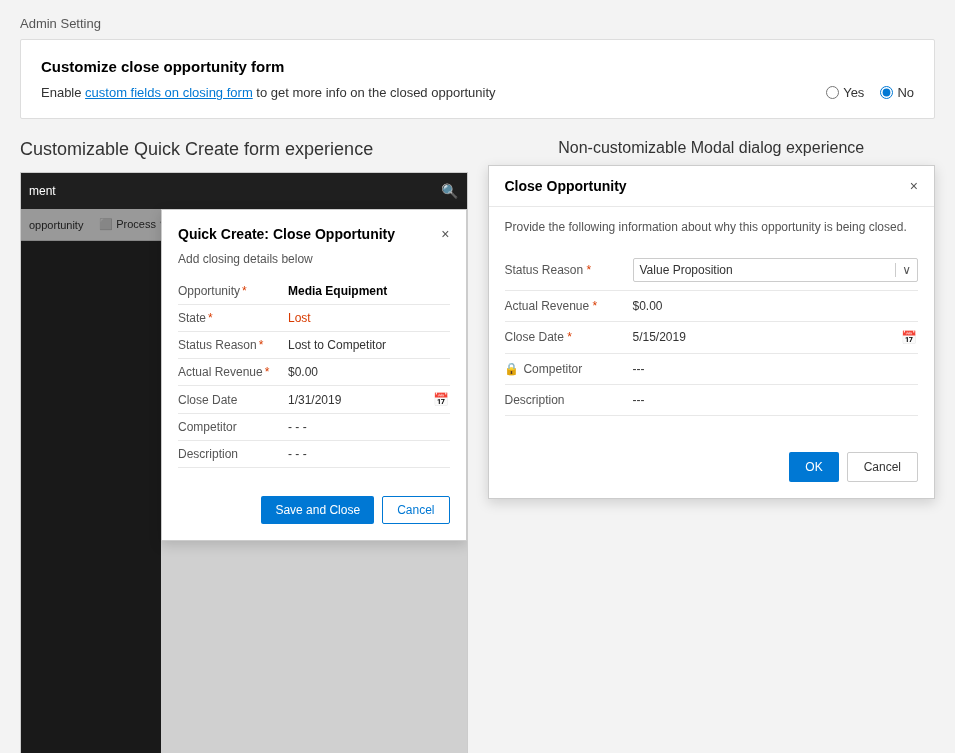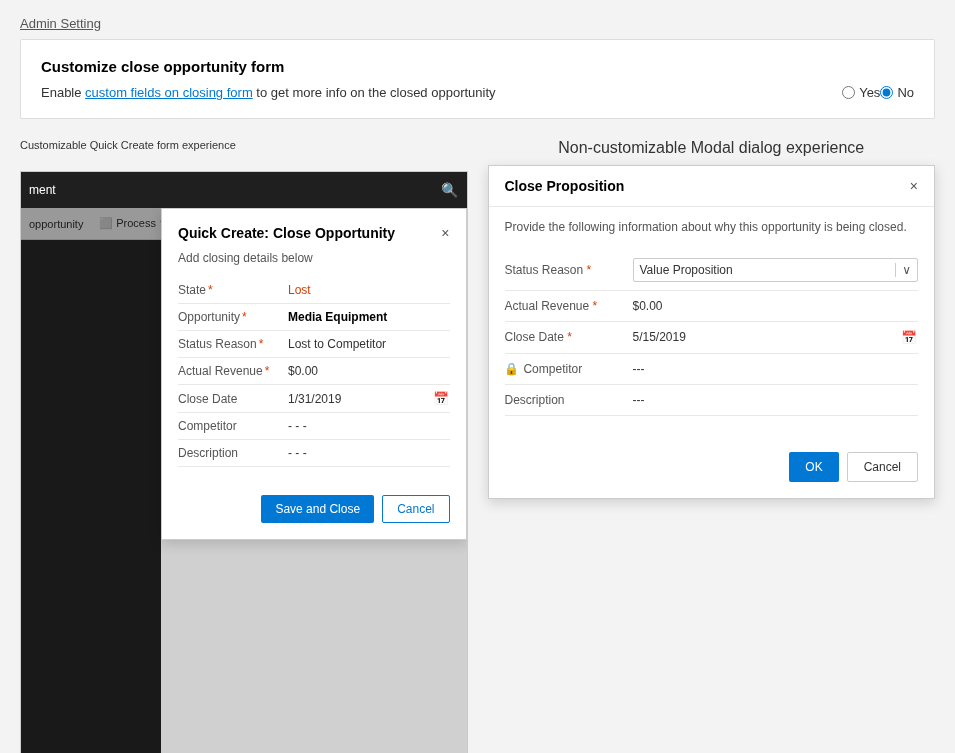--- a/index.html
+++ b/index.html
@@ -13,21 +13,20 @@
     }
 
     .page-container {
       padding: 16px 20px;
     }
 
     .admin-title {
       font-size: 13px;
       color: #555;
       margin-bottom: 8px;
-      text-decoration: underline;
     }
 
     .settings-card {
       background: #fff;
       border: 1px solid #ddd;
       border-radius: 2px;
       padding: 18px 20px;
       margin-bottom: 20px;
     }
 
@@ -51,20 +50,21 @@
 
     .settings-text a {
       color: #0078d4;
       text-decoration: underline;
       cursor: pointer;
     }
 
     .radio-group {
       display: flex;
       align-items: center;
+      gap: 16px;
     }
 
     .radio-option {
       display: flex;
       align-items: center;
       gap: 4px;
     }
 
     .radio-option input[type="radio"] {
       accent-color: #0078d4;
@@ -78,24 +78,24 @@
       display: flex;
       gap: 20px;
       margin-top: 4px;
     }
 
     .col-section {
       flex: 1;
     }
 
     .col-section h3 {
-      font-size: 11px;
+      font-size: 18px;
       color: #333;
       font-weight: 400;
-      margin-bottom: 20px;
+      margin-bottom: 12px;
     }
 
     
     .app-preview {
       position: relative;
       background: #fff;
       border: 1px solid #ccc;
       overflow: hidden;
       height: 620px;
     }
@@ -536,26 +536,26 @@
 
             <div class="quick-create-modal">
               <div class="modal-panel">
                 <div class="modal-header">
                   <span class="modal-title">Quick Create: Close Opportunity</span>
                   <span class="modal-close">×</span>
                 </div>
                 <div class="modal-subtitle">Add closing details below</div>
 
                 <div class="form-row">
+                  <span class="form-label">Opportunity<span class="form-required">*</span></span>
+                  <span class="form-value bold">Media Equipment</span>
+                </div>
+                <div class="form-row">
                   <span class="form-label">State<span class="form-required">*</span></span>
                   <span class="form-value red">Lost</span>
-                </div>
-                <div class="form-row">
-                  <span class="form-label">Opportunity<span class="form-required">*</span></span>
-                  <span class="form-value bold">Media Equipment</span>
                 </div>
                 <div class="form-row">
                   <span class="form-label">Status Reason<span class="form-required">*</span></span>
                   <span class="form-value">Lost to Competitor</span>
                 </div>
                 <div class="form-row">
                   <span class="form-label">Actual Revenue<span class="form-required">*</span></span>
                   <span class="form-value">$0.00</span>
                 </div>
                 <div class="form-row">
@@ -581,21 +581,21 @@
           </div>
         </div>
       </div>
     </div>
 
     <div class="right-col">
       <h3>Non-customizable Modal dialog experience</h3>
 
       <div class="close-opp-modal">
         <div class="co-header">
-          <span class="co-title">Close Proposition</span>
+          <span class="co-title">Close Opportunity</span>
           <span class="co-close">×</span>
         </div>
         <div class="co-body">
           <div class="co-subtitle">Provide the following information about why this opportunity is being closed.</div>
 
           <div class="co-form-row">
             <span class="co-label">Status Reason <span class="co-required">*</span></span>
             <div class="co-select-wrapper">
               <span class="co-select">Value Proposition</span>
               <span class="co-select-arrow">∨</span>

